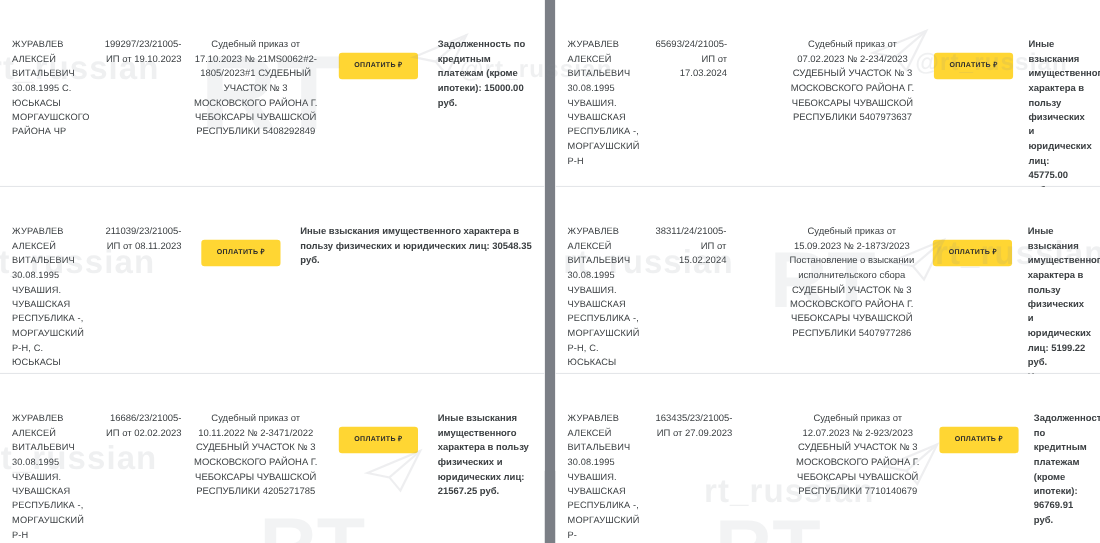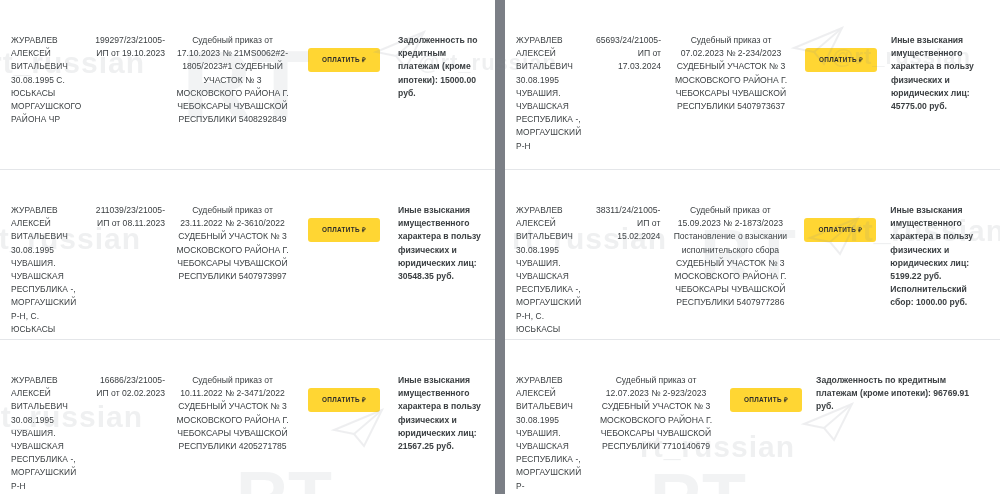--- a/index.html
+++ b/index.html
@@ -128,21 +128,21 @@
     padding: 9px 14px;
     cursor: pointer;
     font-family: "Liberation Sans", sans-serif;
     line-height: 1;
     white-space: nowrap;
   }
 
   
   .column.right .c-debtor { flex: 0 0 80px; }
   .column.right .c-case   { flex: 0 0 74px; }
-  .column.right .c-doc    { flex: 0 0 130px; }
+  .column.right .c-doc    { flex: 0 0 130px; margin-left: 44px; }
   .column.right .c-pay    { flex: 0 0 90px; }
 </style>
 </head>
 <body>
 
 <div class="page">
 
   <div class="column left">
 
     <div class="card first">
@@ -151,21 +151,20 @@
       <div class="cell c-doc">Судебный приказ от 17.10.2023 № 21MS0062#2-1805/2023#1 СУДЕБНЫЙ УЧАСТОК № 3 МОСКОВСКОГО РАЙОНА Г. ЧЕБОКСАРЫ ЧУВАШСКОЙ РЕСПУБЛИКИ 5408292849</div>
       <div class="cell c-pay">
         <button class="pay-btn">ОПЛАТИТЬ ₽</button>
       </div>
       <div class="cell c-sum">Задолженность по кредитным платежам (кроме ипотеки): 15000.00 руб.</div>
     </div>
 
     <div class="card">
       <div class="cell c-debtor">ЖУРАВЛЕВ АЛЕКСЕЙ ВИТАЛЬЕВИЧ 30.08.1995 ЧУВАШИЯ. ЧУВАШСКАЯ РЕСПУБЛИКА -, МОРГАУШСКИЙ Р-Н, С. ЮСЬКАСЫ</div>
       <div class="cell c-case">211039/23/21005-ИП от 08.11.2023</div>
-      <div class="cell c-doc">Судебный приказ от 23.11.2022 № 2-3610/2022 СУДЕБНЫЙ УЧАСТОК № 3 МОСКОВСКОГО РАЙОНА Г. ЧЕБОКСАРЫ ЧУВАШСКОЙ РЕСПУБЛИКИ 5407973997</div>
       <div class="cell c-pay">
         <button class="pay-btn">ОПЛАТИТЬ ₽</button>
       </div>
       <div class="cell c-sum">Иные взыскания имущественного характера в пользу физических и юридических лиц: 30548.35 руб.</div>
     </div>
 
     <div class="card last">
       <div class="cell c-debtor">ЖУРАВЛЕВ АЛЕКСЕЙ ВИТАЛЬЕВИЧ 30.08.1995 ЧУВАШИЯ. ЧУВАШСКАЯ РЕСПУБЛИКА -, МОРГАУШСКИЙ Р-Н</div>
       <div class="cell c-case">16686/23/21005-ИП от 02.02.2023</div>
       <div class="cell c-doc">Судебный приказ от 10.11.2022 № 2-3471/2022 СУДЕБНЫЙ УЧАСТОК № 3 МОСКОВСКОГО РАЙОНА Г. ЧЕБОКСАРЫ ЧУВАШСКОЙ РЕСПУБЛИКИ 4205271785</div>
@@ -196,20 +195,21 @@
       <div class="cell c-case">38311/24/21005-ИП от 15.02.2024</div>
       <div class="cell c-doc">Судебный приказ от 15.09.2023 № 2-1873/2023 Постановление о взыскании исполнительского сбора СУДЕБНЫЙ УЧАСТОК № 3 МОСКОВСКОГО РАЙОНА Г. ЧЕБОКСАРЫ ЧУВАШСКОЙ РЕСПУБЛИКИ 5407977286</div>
       <div class="cell c-pay">
         <button class="pay-btn">ОПЛАТИТЬ ₽</button>
       </div>
       <div class="cell c-sum">Иные взыскания имущественного характера в пользу физических и юридических лиц: 5199.22 руб. Исполнительский сбор: 1000.00 руб.</div>
     </div>
 
     <div class="card last">
       <div class="cell c-debtor">ЖУРАВЛЕВ АЛЕКСЕЙ ВИТАЛЬЕВИЧ 30.08.1995 ЧУВАШИЯ. ЧУВАШСКАЯ РЕСПУБЛИКА -, МОРГАУШСКИЙ Р-</div>
+      <div class="cell c-case">163435/23/21005-ИП от 27.09.2023</div>
       <div class="cell c-doc">Судебный приказ от 12.07.2023 № 2-923/2023 СУДЕБНЫЙ УЧАСТОК № 3 МОСКОВСКОГО РАЙОНА Г. ЧЕБОКСАРЫ ЧУВАШСКОЙ РЕСПУБЛИКИ 7710140679</div>
       <div class="cell c-pay">
         <button class="pay-btn">ОПЛАТИТЬ ₽</button>
       </div>
       <div class="cell c-sum">Задолженность по кредитным платежам (кроме ипотеки): 96769.91 руб.</div>
     </div>
 
   </div>
 </div>
 

